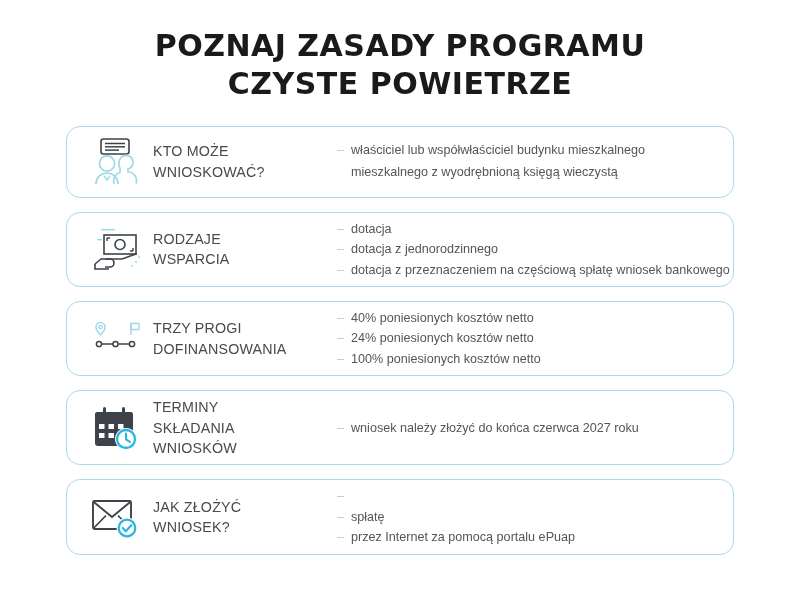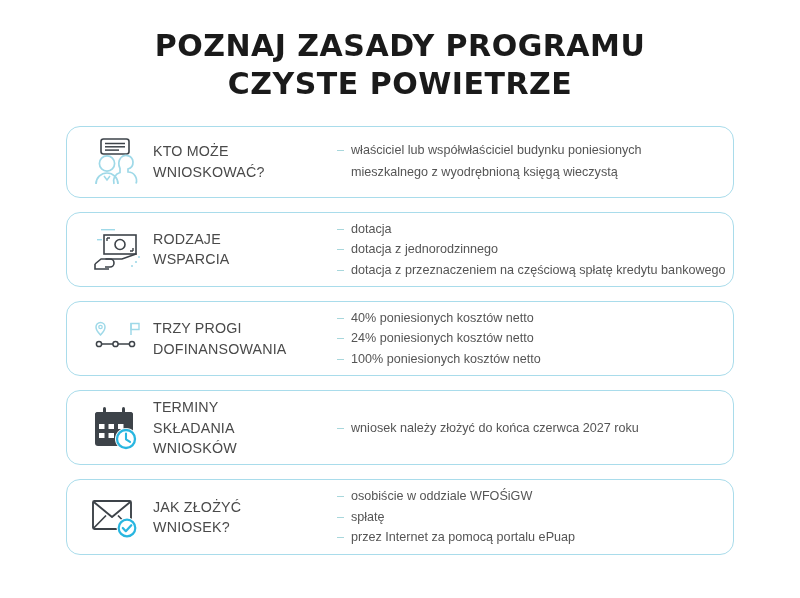--- a/index.html
+++ b/index.html
@@ -130,21 +130,21 @@
           <path d="M16 40 l3 4 l3 -4" fill="none" stroke="#9fd9e8" stroke-width="1.5"></path>
           <path d="M33 21.5 a7 7 0 0 1 12 4.5 a7 7 0 0 1 -5 7 l0 3 a8.5 8.5 0 0 1 8 11.5" fill="none" stroke="#9fd9e8" stroke-width="1.7"></path>
           <path d="M33 21.5 a7 8.5 0 0 0 -1 11 l0 4 a9 9 0 0 0 -6 11.5" fill="none" stroke="#9fd9e8" stroke-width="1.7"></path>
         </svg>
       </div>
       <div class="card-heading">KTO MOŻE
 WNIOSKOWAĆ?</div>
       <div class="card-list">
         <div class="bullet-row">
           <span class="bullet-dash">–</span>
-          <span class="bullet-text">właściciel lub współwłaściciel budynku poniesionych</span>
+          <span class="bullet-text">właściciel lub współwłaściciel budynku mieszkalnego</span>
         </div>
         <div class="bullet-row">
           <span class="bullet-dash" style="visibility:hidden">–</span>
           <span class="bullet-text">mieszkalnego z wyodrębnioną księgą wieczystą</span>
         </div>
       </div>
     </div>
 
     <div class="card card--rodzaje">
       <div class="card-icon">
@@ -169,21 +169,21 @@
         <div class="bullet-row">
           <span class="bullet-dash">–</span>
           <span class="bullet-text">dotacja</span>
         </div>
         <div class="bullet-row">
           <span class="bullet-dash">–</span>
           <span class="bullet-text">dotacja z jednorodzinnego</span>
         </div>
         <div class="bullet-row">
           <span class="bullet-dash">–</span>
-          <span class="bullet-text">dotacja z przeznaczeniem na częściową spłatę kredytu bankowego</span>
+          <span class="bullet-text">dotacja z przeznaczeniem na częściową spłatę wniosek bankowego</span>
         </div>
       </div>
     </div>
 
     <div class="card card--progi">
       <div class="card-icon">
         <svg width="60" height="40" viewBox="0 0 60 40">
           <path d="M10 8 a4.5 4.5 0 0 1 9 0 c0 3.4 -4.5 8 -4.5 8 s-4.5 -4.6 -4.5 -8 z" fill="none" stroke="#9fd9e8" stroke-width="1.5"></path>
           <circle cx="14.5" cy="8" r="1.7" fill="none" stroke="#9fd9e8" stroke-width="1.3"></circle>
           <path d="M45 4 l0 12" fill="none" stroke="#9fd9e8" stroke-width="1.5"></path>
@@ -250,21 +250,20 @@
           <circle cx="40" cy="35" r="10.5" fill="#ffffff"></circle>
           <circle cx="40" cy="35" r="8.3" fill="none" stroke="#29b6e0" stroke-width="2.2"></circle>
           <path d="M35.8 35 l3 3.2 l5.5 -6" fill="none" stroke="#29b6e0" stroke-width="2.2" stroke-linecap="round" stroke-linejoin="round"></path>
         </svg>
       </div>
       <div class="card-heading">JAK ZŁOŻYĆ
 WNIOSEK?</div>
       <div class="card-list">
         <div class="bullet-row">
           <span class="bullet-dash">–</span>
-          <span class="bullet-text">osobiście w oddziale WFOŚiGW</span>
         </div>
         <div class="bullet-row">
           <span class="bullet-dash">–</span>
           <span class="bullet-text">spłatę</span>
         </div>
         <div class="bullet-row">
           <span class="bullet-dash">–</span>
           <span class="bullet-text">przez Internet za pomocą portalu ePuap</span>
         </div>
       </div>

